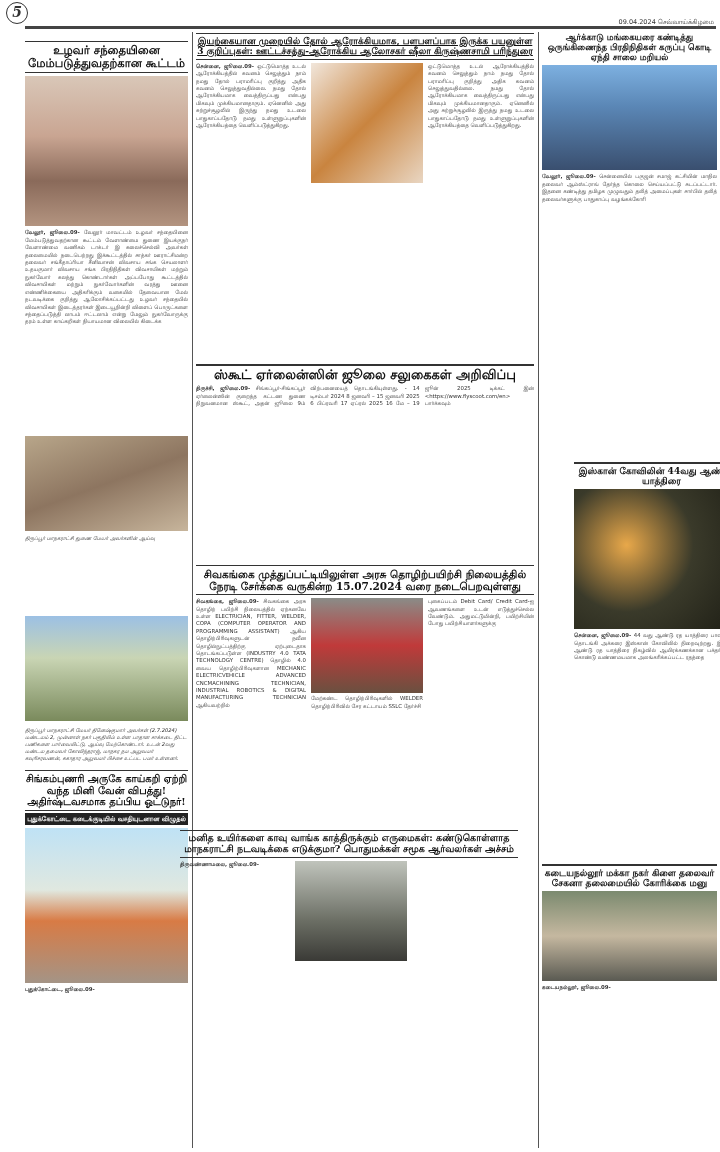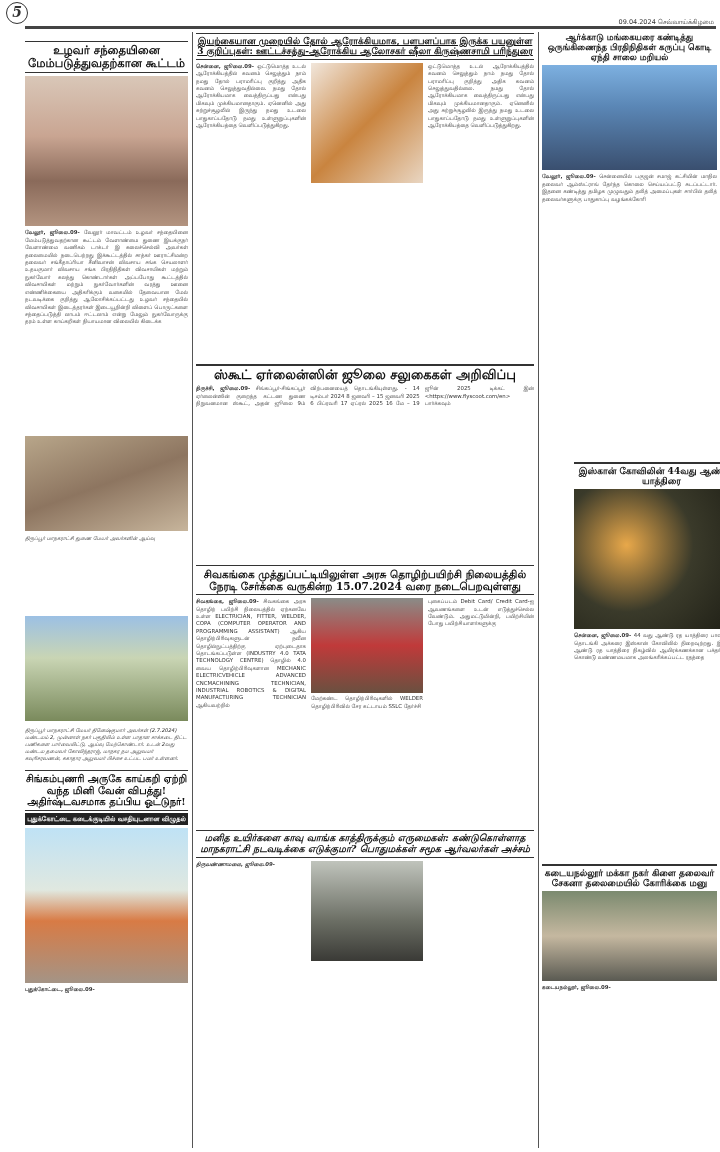--- a/index.html
+++ b/index.html
@@ -84,21 +84,21 @@
       <span>சிவகங்கை அரசு தொழிற் பயிற்சி நிலையத்தில் ஏற்கனவே உள்ள ELECTRICIAN, FITTER, WELDER, COPA (COMPUTER OPERATOR AND PROGRAMMING ASSISTANT) ஆகிய தொழிற்பிரிவுகளுடன் நவீன தொழில்நுட்பத்திற்கு ஏற்புடைதாக தொடங்கப்படுள்ள (INDUSTRY 4.0 TATA TECHNOLOGY CENTRE) தொழில் 4.0 வைய தொழிற்பிரிவுகளான MECHANIC ELECTRICVEHICLE ADVANCED CNCMACHINING TECHNICIAN, INDUSTRIAL ROBOTICS &amp; DIGITAL MANUFACTURING TECHNICIAN ஆகியவற்றில்</span>
     </div>
     <div style="width:112px;">
       <div class="photo" style="height:95px; background:linear-gradient(180deg,#8a8c88 0%,#c03a3a 50%,#6a5040 100%);"></div>
       <div class="body-text" style="margin-top:2px;">மேற்கண்ட தொழிற்பிரிவுகளில் WELDER தொழிற்பிரிவில் சேர கட்டாயம் SSLC தேர்ச்சி</div>
     </div>
     <div class="body-text" style="width:106px;">புகைப்படம் Debit Card/ Credit Card-ஐ ஆவணங்களை உடன் எடுத்துச்செல்ல வேண்டும். அதுமட்டுமின்றி, பயிற்சியின் போது பயிற்சியாளர்களுக்கு</div>
   </div>
 </div>
 
-<div class="article" style="left:196px; top:830px; width:338px; height:320px;font-style:italic;">
+<div class="article" style="left:180px; top:830px; width:338px; height:320px;">
   <div class="headline boxed" style="font-size:9.5px;">மனித உயிர்களை காவு வாங்க காத்திருக்கும் எருமைகள்: கண்டுகொள்ளாத மாநகராட்சி நடவடிக்கை எடுக்குமா? பொதுமக்கள் சமூக ஆர்வலர்கள் அச்சம்</div>
   <div style="display:flex; gap:5px; margin-top:3px;">
     <div class="body-text" style="width:110px;">
       <span class="dateline">திருவண்ணாமலை, ஜூலை.09-</span>
     </div>
     <div class="photo" style="width:112px; height:100px; background:linear-gradient(180deg,#c0c4bc 0%,#6b6e64 60%,#3a3a36 100%);"></div>
     <div class="body-text" style="width:106px;"></div>
   </div>
 </div>
 

